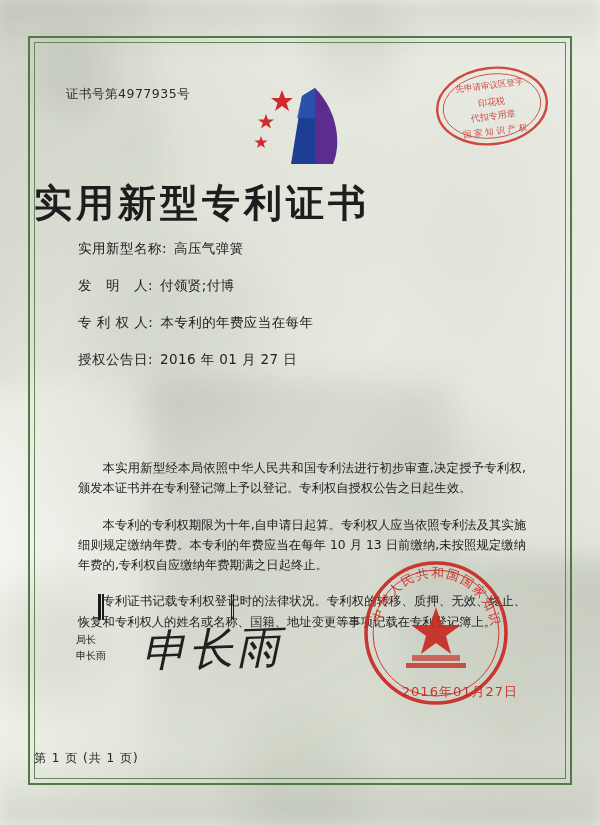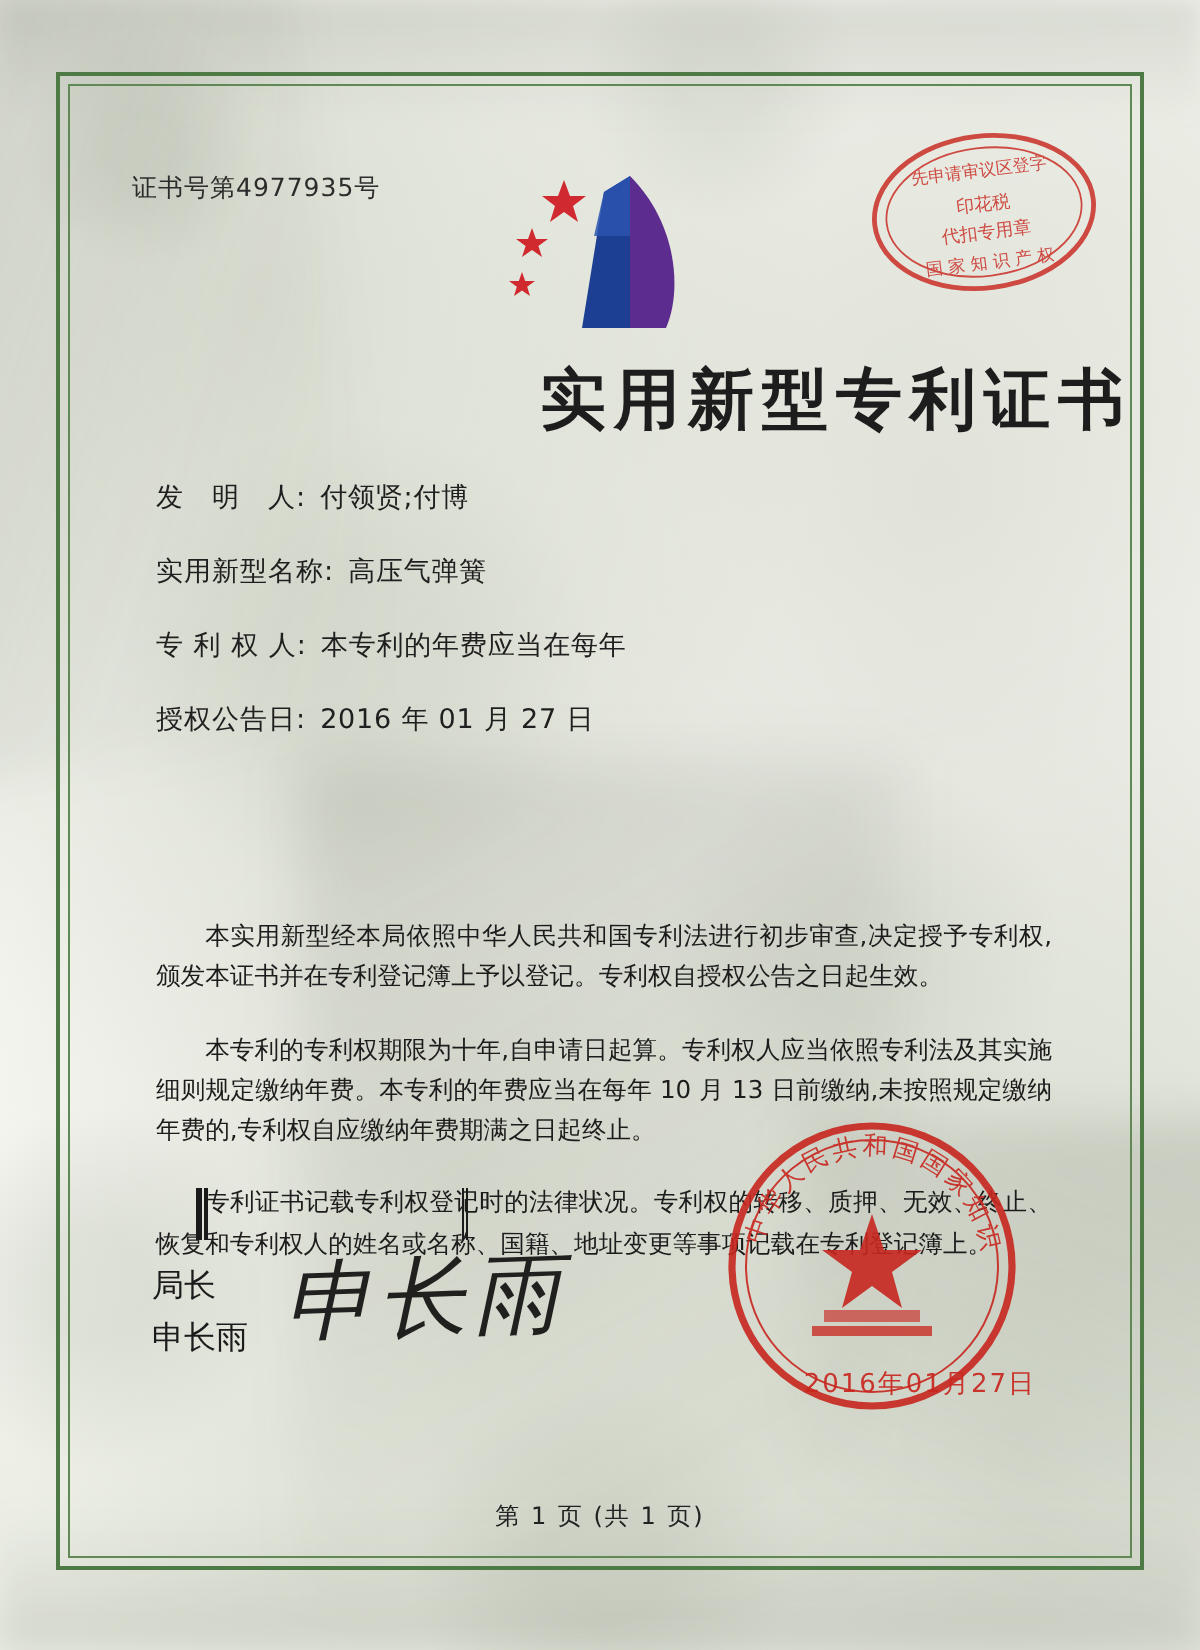--- a/index.html
+++ b/index.html
@@ -129,22 +129,22 @@
     height: 84px;
     transform: rotate(-7deg);
     opacity: 0.82;
   }
 
   
   .main-title {
     position: absolute;
     top: 136px;
     left: 0; right: 0;
-    text-align: right;
-    font-size: 33px;
+    text-align: left;
+    font-size: 38px;
     font-weight: bold;
     letter-spacing: 4px;
     color: #1d1d1d;
     font-family: "DejaVu Sans", sans-serif;
   }
 
   
   .fields {
     position: absolute;
     top: 198px;
@@ -201,24 +201,24 @@
     display: block;
     background: #1a1a1a;
     height: 100%;
   }
 
   
   .sign-block {
     position: absolute;
     left: 42px;
     top: 590px;
-    font-size: 16px;
+    font-size: 10px;
     color: #1b1b1b;
     line-height: 1.6;
-    font-family: Liberation Mono, monospace;
+    font-family: Liberation Serif, serif;
   }
   .handwriting {
     position: absolute;
     left: 108px;
     top: 578px;
     font-size: 44px;
     color: #111;
     font-family: "DejaVu Serif", serif;
     font-style: italic;
     letter-spacing: 3px;
@@ -247,21 +247,20 @@
     opacity: 0.92;
     white-space: nowrap;
     margin-left: 46px;
   }
 
   
   .footer {
     position: absolute;
     bottom: 12px;
     left: 0; right: 0;
-    text-align: center;
     font-size: 12px;
     color: #222;
     letter-spacing: 1px;
     font-family: "DejaVu Sans", sans-serif;
   }
 </style>
 </head>
 <body>
 
 <div id="certificate">
@@ -299,26 +298,26 @@
       <text x="58" y="24" font-size="8.5" fill="#c8271f" text-anchor="middle" font-family="DejaVu Sans, sans-serif">先申请审议区登字</text>
       <text x="58" y="41" font-size="9" fill="#c8271f" text-anchor="middle" font-family="DejaVu Sans, sans-serif">印花税</text>
       <text x="58" y="55" font-size="9" fill="#c8271f" text-anchor="middle" font-family="DejaVu Sans, sans-serif">代扣专用章</text>
       <text x="58" y="70" font-size="8.5" fill="#c8271f" text-anchor="middle" font-family="DejaVu Sans, sans-serif">国 家 知 识 产 权</text>
     </svg>
 
     <div class="main-title">实用新型专利证书</div>
 
     <div class="fields">
       <div class="field-row">
+        <span class="field-label">实用新型名称:</span>
+        <span class="field-value">高压气弹簧</span>
+      </div>
+      <div class="field-row">
         <span class="field-label">发　明　人:</span>
         <span class="field-value">付领贤;付博</span>
-      </div>
-      <div class="field-row">
-        <span class="field-label">实用新型名称:</span>
-        <span class="field-value">高压气弹簧</span>
       </div>
       <div class="field-row">
         <span class="field-label">专 利 权 人:</span>
         <span class="field-value">本专利的年费应当在每年</span>
       </div>
       <div class="field-row">
         <span class="field-label">授权公告日:</span>
         <span class="field-value">2016 年 01 月 27 日</span>
       </div>
     </div>

